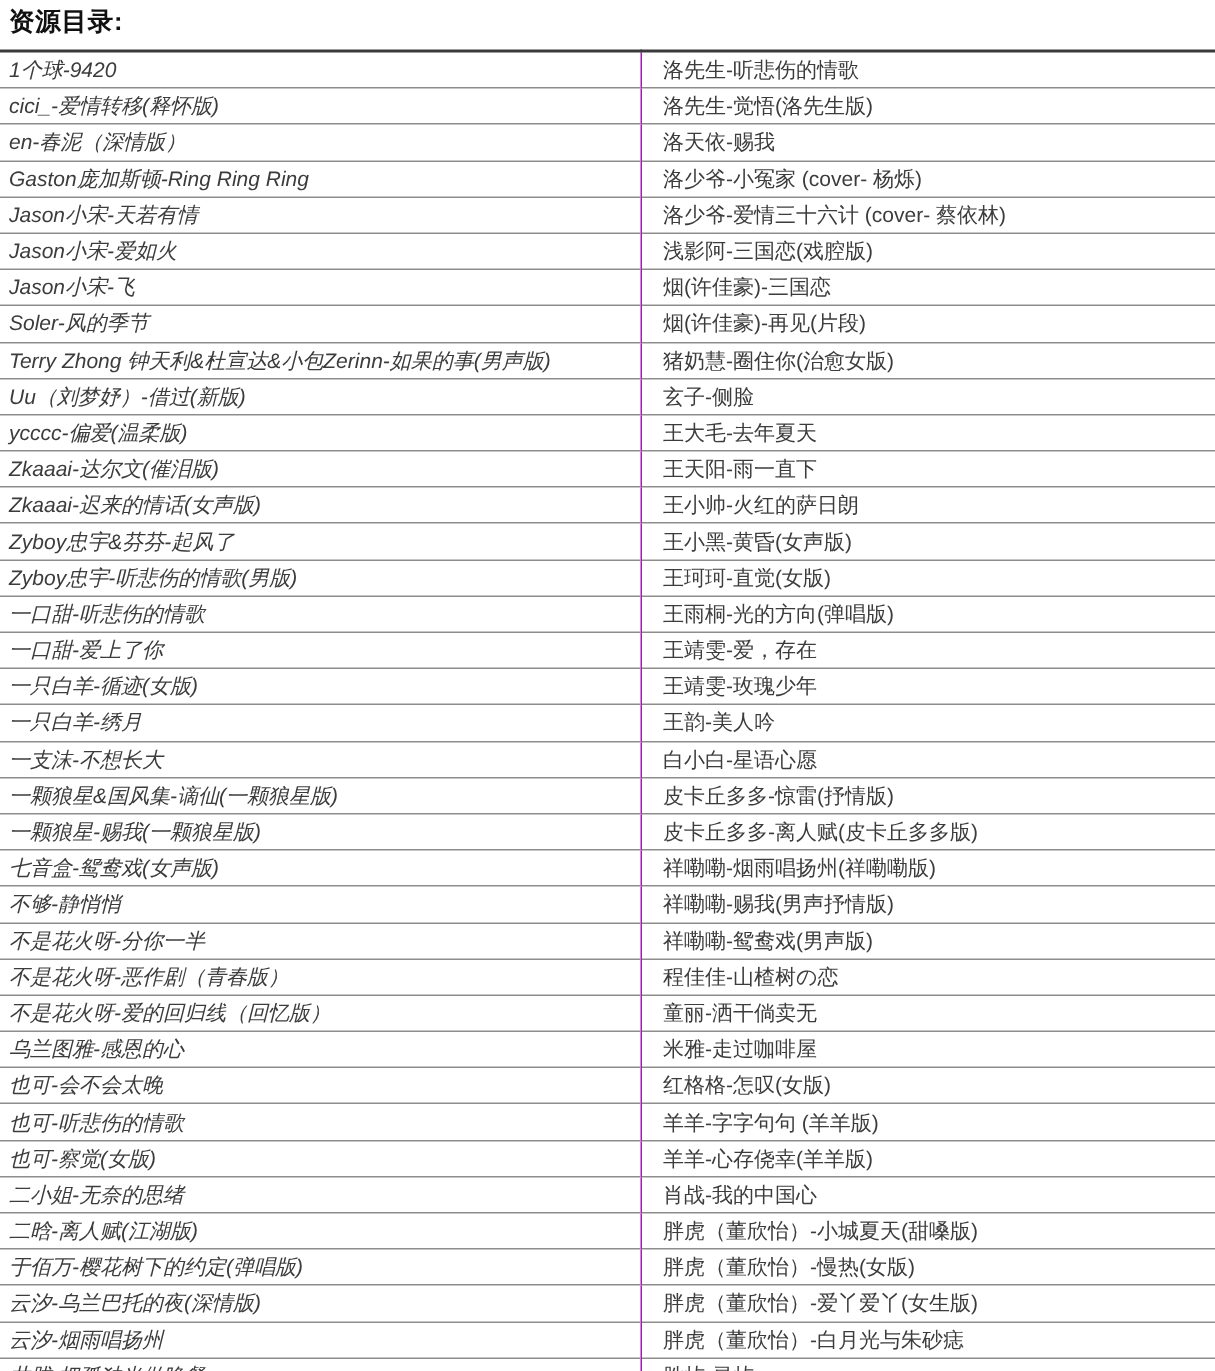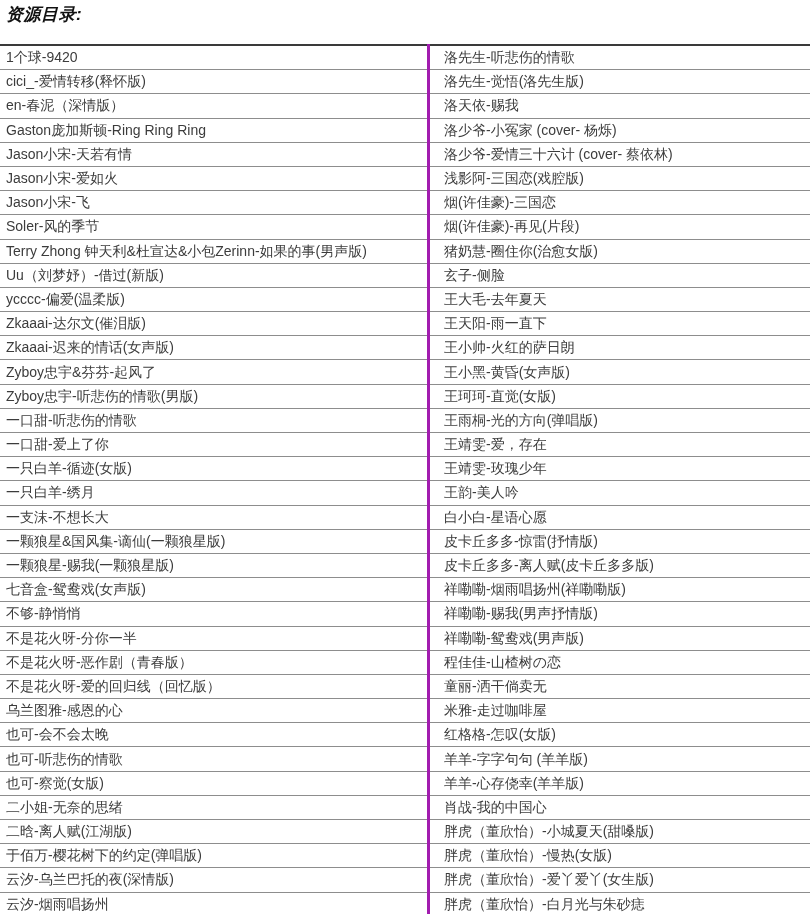--- a/index.html
+++ b/index.html
@@ -11,23 +11,22 @@
     width: 810px;
     height: 914px;
     overflow: hidden;
     font-family: "Liberation Sans", "DejaVu Sans", sans-serif;
   }
   .doc-title {
     font-size: 17px;
     font-weight: bold;
     color: #111111;
     line-height: 21px;
-    padding: 4px 0 19px 6px;
+    padding: 4px 0 8px 6px;
     letter-spacing: 0.5px;
-    font-style: italic;
   }
   table.resource-table {
     width: 810px;
     border-collapse: collapse;
     table-layout: fixed;
     border-top: 2px solid #3a3a3a;
     border-bottom: 1px solid #8d8d8d;
   }
   table.resource-table td {
     height: 23.2px;
@@ -35,21 +34,22 @@
     color: #3c3c3c;
     line-height: 23px;
     padding: 0 4px 0 6px;
     border-top: 1px solid #8d8d8d;
     white-space: nowrap;
     overflow: hidden;
     vertical-align: middle;
   }
   table.resource-table td.col-left {
     width: 417px;
-    border-right: 3px solid #a21caf;
+    border-right: 1px solid #a21caf;
+    font-style: italic;
   }
   table.resource-table td.col-right {
     width: 390px;
     padding-left: 14px;
     border-right: 1px solid #8d8d8d;
   }
 </style>
 </head>
 <body>
 

